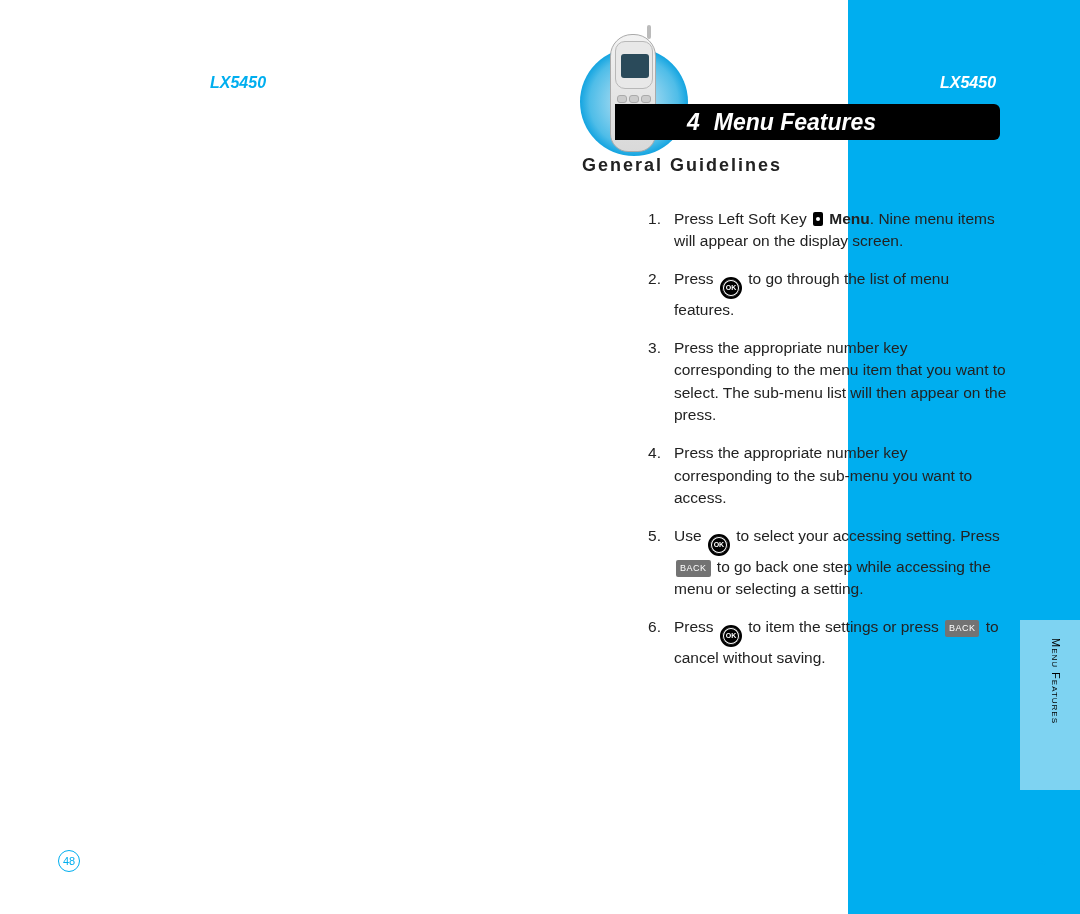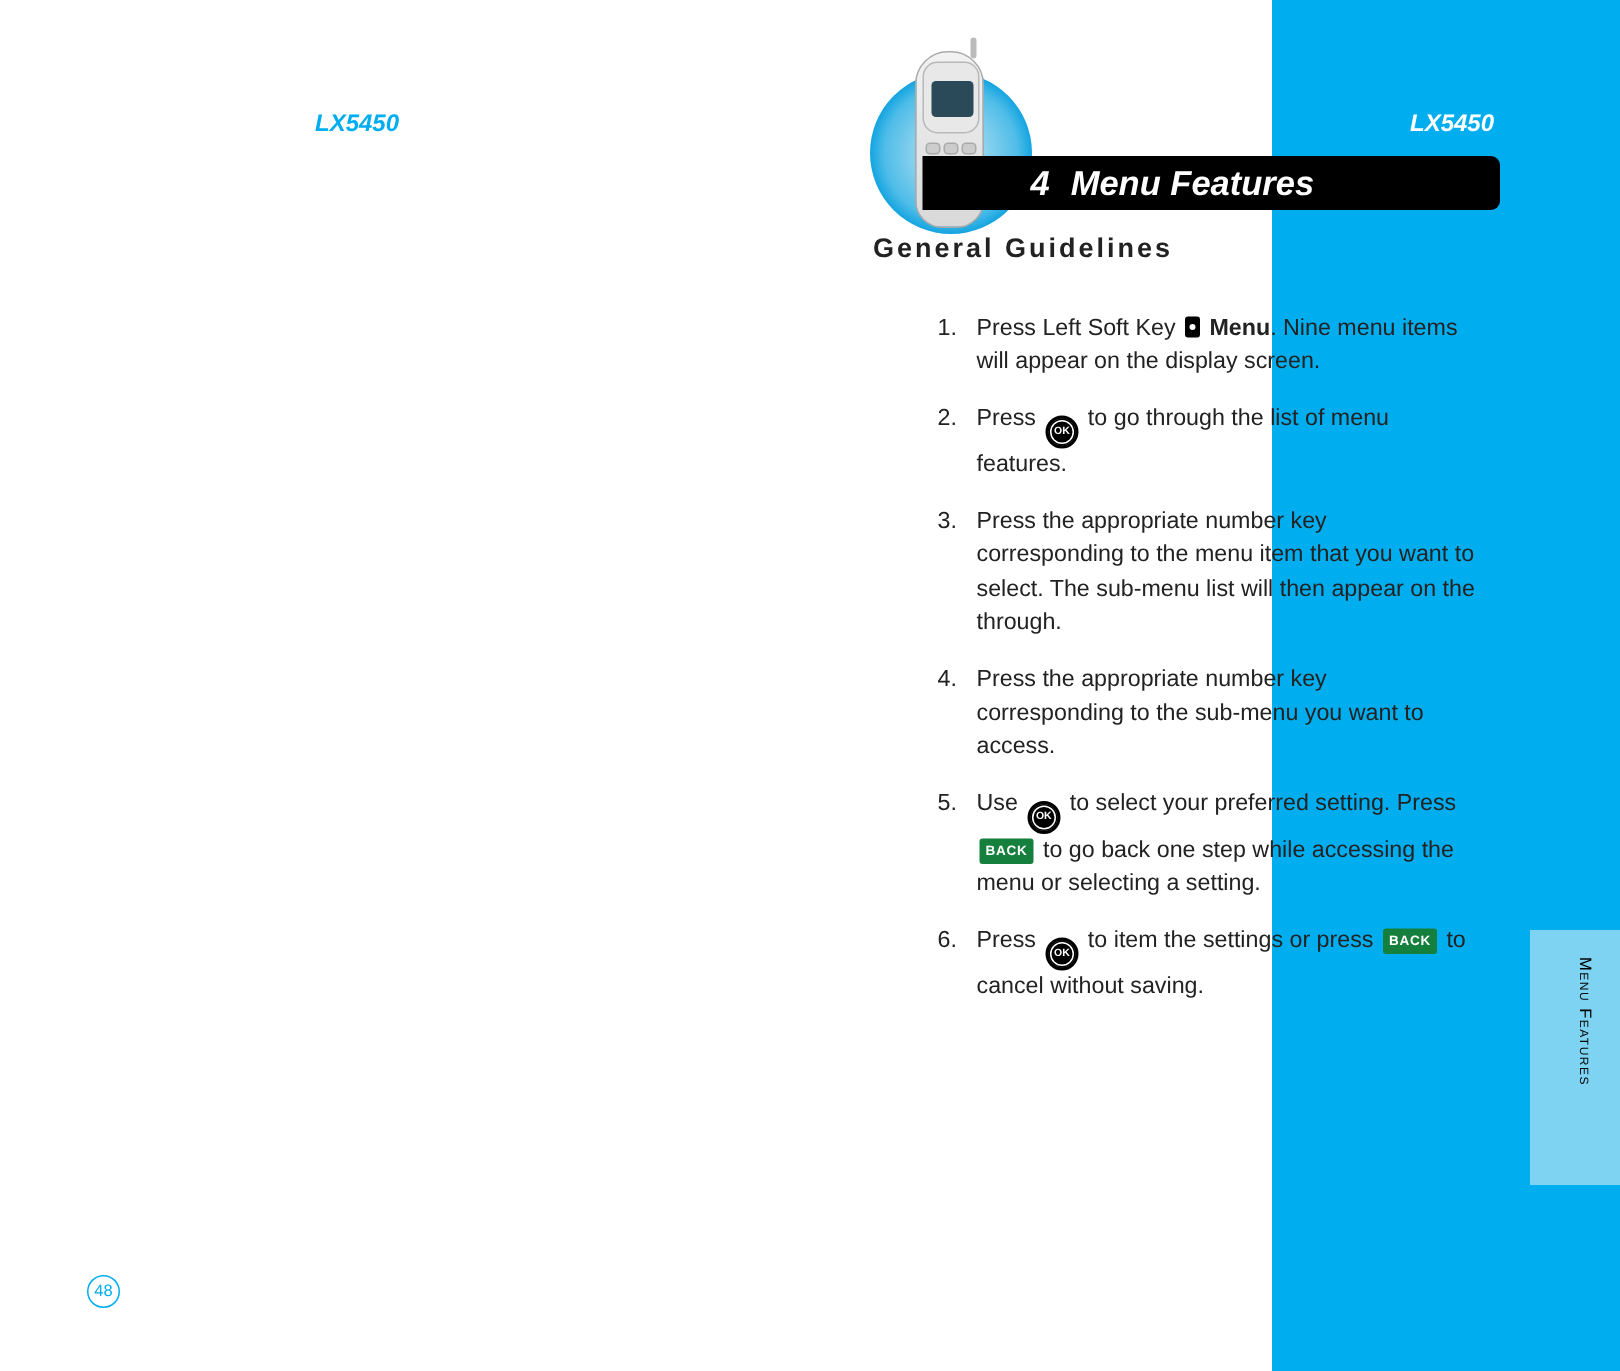--- a/index.html
+++ b/index.html
@@ -157,21 +157,21 @@
     left: 57px;
     top: 155px;
     font-size: 18px;
     font-weight: 900;
     letter-spacing: 2px;
     color: #222;
   }
   
   .guidelines {
     position: absolute;
-    left: 60px;
+    left: 83px;
     top: 192px;
     width: 402px;
     font-size: 15.5px;
     color: #222;
     line-height: 1.44;
     counter-reset: item;
   }
   .guidelines li {
     list-style: none;
     position: relative;
@@ -215,24 +215,24 @@
     margin: 0 2px;
     color: #fff;
     font-size: 7px;
     font-weight: bold;
     line-height: 1;
     flex-direction: column;
   }
   .back-icon {
     display: inline-flex;
     align-items: center; justify-content:center;
-    background: #15803d;
+    background: #737373;
     color: #fff;
     font-size: 9px;
-    font-weight: bold;
+    font-weight: normal;
     padding: 2px 4px;
     border-radius: 2px;
     vertical-align: 1px;
     margin: 0 2px;
     letter-spacing: 0.5px;
   }
   .pagenum {
     position: absolute;
     bottom: 42px;
     width: 22px; height: 22px;
@@ -297,29 +297,29 @@
     <ol class="guidelines">
       <li>
         <span>Press Left Soft Key </span><span class="softkey-icon"></span><span class="bold"> Menu</span><span>. Nine menu items will appear on the display screen.</span>
       </li>
       <li>
         <span>Press </span><span class="ok-icon">
             <span>OK</span>
           </span><span> to go through the list of menu features.</span>
       </li>
       <li>
-        <span>Press the appropriate number key corresponding to the menu item that you want to select. The sub-menu list will then appear on the through.</span>
+        <span>Press the appropriate number key corresponding to the menu item that you want to select. The sub-menu list will then appear on the press.</span>
       </li>
       <li>
         <span>Press the appropriate number key corresponding to the sub-menu you want to access.</span>
       </li>
       <li>
         <span>Use </span><span class="ok-icon">
             <span>OK</span>
-          </span><span> to select your preferred setting. Press </span><span class="back-icon">BACK</span><span> to go back one step while accessing the menu or selecting a setting.</span>
+          </span><span> to select your accessing setting. Press </span><span class="back-icon">BACK</span><span> to go back one step while accessing the menu or selecting a setting.</span>
       </li>
       <li>
         <span>Press </span><span class="ok-icon">
             <span>OK</span>
           </span><span> to item the settings or press </span><span class="back-icon">BACK</span><span> to cancel without saving.</span>
       </li>
     </ol>
 
     <div class="pagenum right-num">49</div>
   </div>

